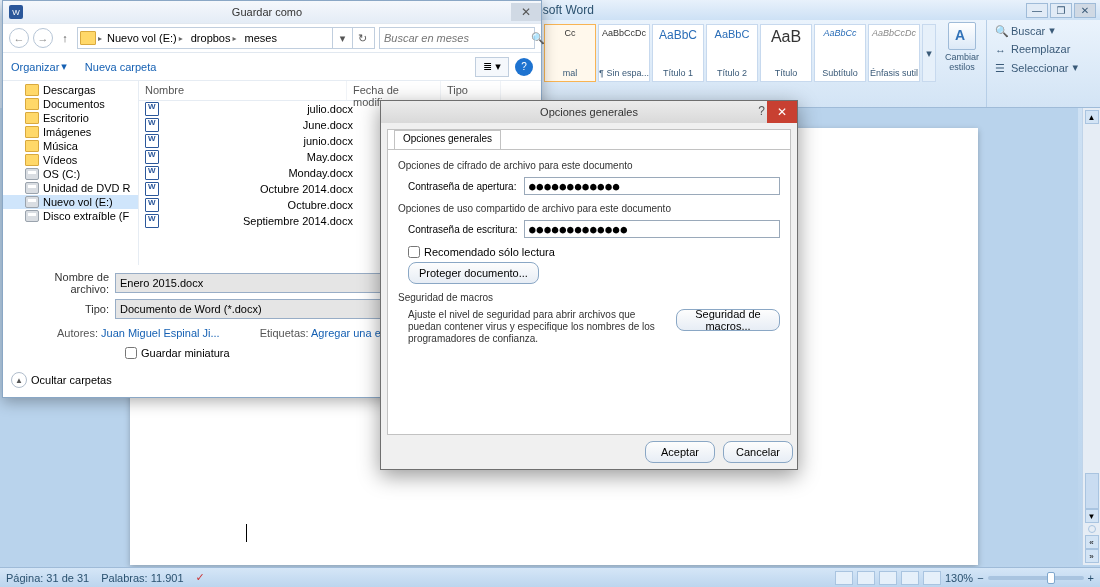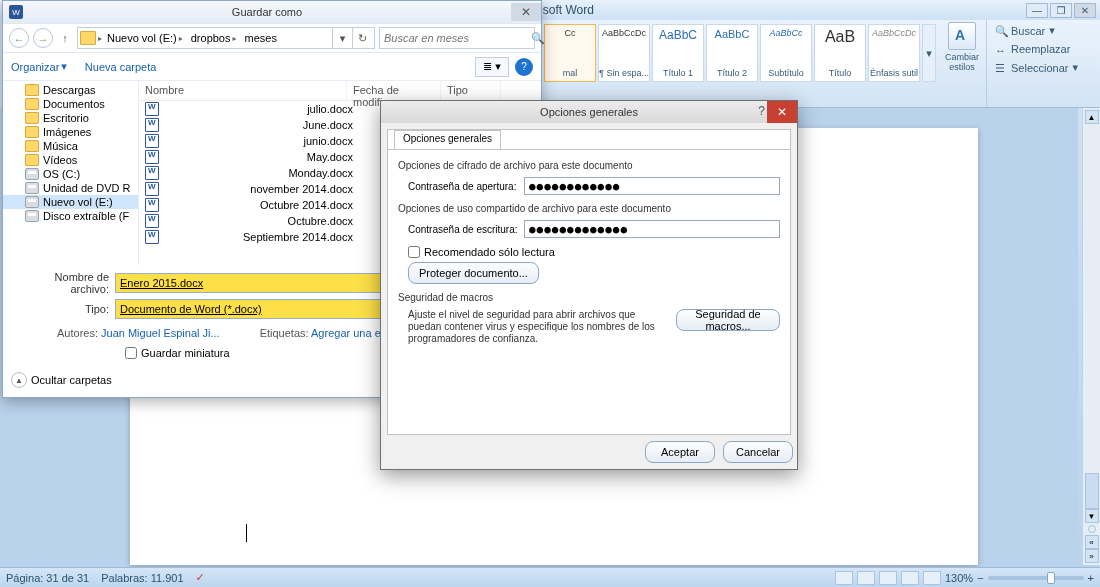--- a/index.html
+++ b/index.html
@@ -76,21 +76,21 @@
 .lrow { display:flex; align-items:center; height:16px; padding-left:6px; gap:4px; cursor:pointer;text-align:right;}
 .wico { width:14px; height:14px; background:#fff; border:1px solid #2b579a; border-radius:1px; position:relative;}
 .wico::after{content:"W"; position:absolute; left:2px; top:-1px; font-size:8px; color:#2b579a; font-weight:bold;}
 .lrow .fn { width:190px; white-space:nowrap; overflow:hidden;} .lrow .fd{width:94px; color:#555;} 
 .list .lscroll{position:absolute; right:0; top:20px; bottom:0; width:12px; background:#f0f3f7;}
 .list .lscroll .lthumb{position:absolute; left:1px; right:1px; top:4px; height:60px; background:#cfd8e3; border:1px solid #b0bdcc;}
 
 .sa-fields { padding:6px 10px 6px 14px;}
 .fld { display:flex; align-items:center; margin-bottom:4px; gap:6px;}
 .fld label { width:92px; text-align:right; color:#333;}
-.fld .inp { flex:1; height:20px; border:1px solid #98adc6; padding:0 4px; display:flex; align-items:center; background:#fde047;text-decoration:underline;}
+.fld .inp { flex:1; height:20px; border:1px solid #98adc6; padding:0 4px; display:flex; align-items:center; background:#e5e5e5;}
 .dd-arrow{ width:16px; text-align:center; color:#555; border-left:1px solid #c0cede; height:100%; display:flex; align-items:center; justify-content:center;}
 .meta-row { display:flex; gap:40px; padding:4px 0 4px 40px; font-size:10px; color:#555;}
 .meta-row .mlink { color:#1560b3; cursor:pointer;}
 .chk-row { padding:4px 0 4px 108px; display:flex; align-items:center; gap:4px;}
 .sa-footer { position:absolute; bottom:6px; left:8px; right:8px; display:flex; align-items:center;}
 .collapse-arrow { width:16px;height:16px;border:1px solid #b0bdcc;border-radius:50%;display:flex;align-items:center;justify-content:center;font-size:8px;cursor:pointer;color:#555;}
 .btn { height:22px; padding:0 10px; background:linear-gradient(#fdfdfd,#e7edf5); border:1px solid #8aa7c5; cursor:pointer; display:flex; align-items:center; gap:4px; border-radius:8px;}
 .btn.primary { border-color:#3f8ddf; background:linear-gradient(#f2f8ff,#d0e6fc);}
 
 
@@ -137,26 +137,26 @@
         </div>
       <div class="style-box">
           <span class="preview" style="color:#2a6db7;font-size:12px">AaBbC</span>
           <span class="label">Título 1</span>
         </div>
       <div class="style-box">
           <span class="preview" style="color:#2a6db7;font-size:11px">AaBbC</span>
           <span class="label">Título 2</span>
         </div>
       <div class="style-box">
+          <span class="preview" style="font-size:16px">AaB</span>
+          <span class="label">Título</span>
+        </div>
+      <div class="style-box">
           <span class="preview" style="font-style:italic;color:#2a6db7">AaBbCc</span>
           <span class="label">Subtítulo</span>
-        </div>
-      <div class="style-box">
-          <span class="preview" style="font-size:16px">AaB</span>
-          <span class="label">Título</span>
         </div>
       <div class="style-box">
           <span class="preview" style="font-style:italic;color:#888">AaBbCcDc</span>
           <span class="label">Énfasis sutil</span>
         </div>
       <div class="style-expand">▾</div>
     </div>
     <div class="change-styles">
       <div class="cs-icon"></div>
       <div class="cs-label">Cambiar estilos</div>
@@ -319,25 +319,20 @@
             <span class="fn">May.docx</span>
             <span class="fd">05/0</span>
           </div>
           <div class="lrow">
             <span class="wico"></span>
             <span class="fn">Monday.docx</span>
             <span class="fd">15/0</span>
           </div>
           <div class="lrow">
             <span class="wico"></span>
-            <span class="fn">november 2014.docx</span>
-            <span class="fd">07/1</span>
-          </div>
-          <div class="lrow">
-            <span class="wico"></span>
             <span class="fn">Octubre 2014.docx</span>
             <span class="fd">08/1</span>
           </div>
           <div class="lrow">
             <span class="wico"></span>
             <span class="fn">Octubre.docx</span>
             <span class="fd">08/1</span>
           </div>
           <div class="lrow">
             <span class="wico"></span>

